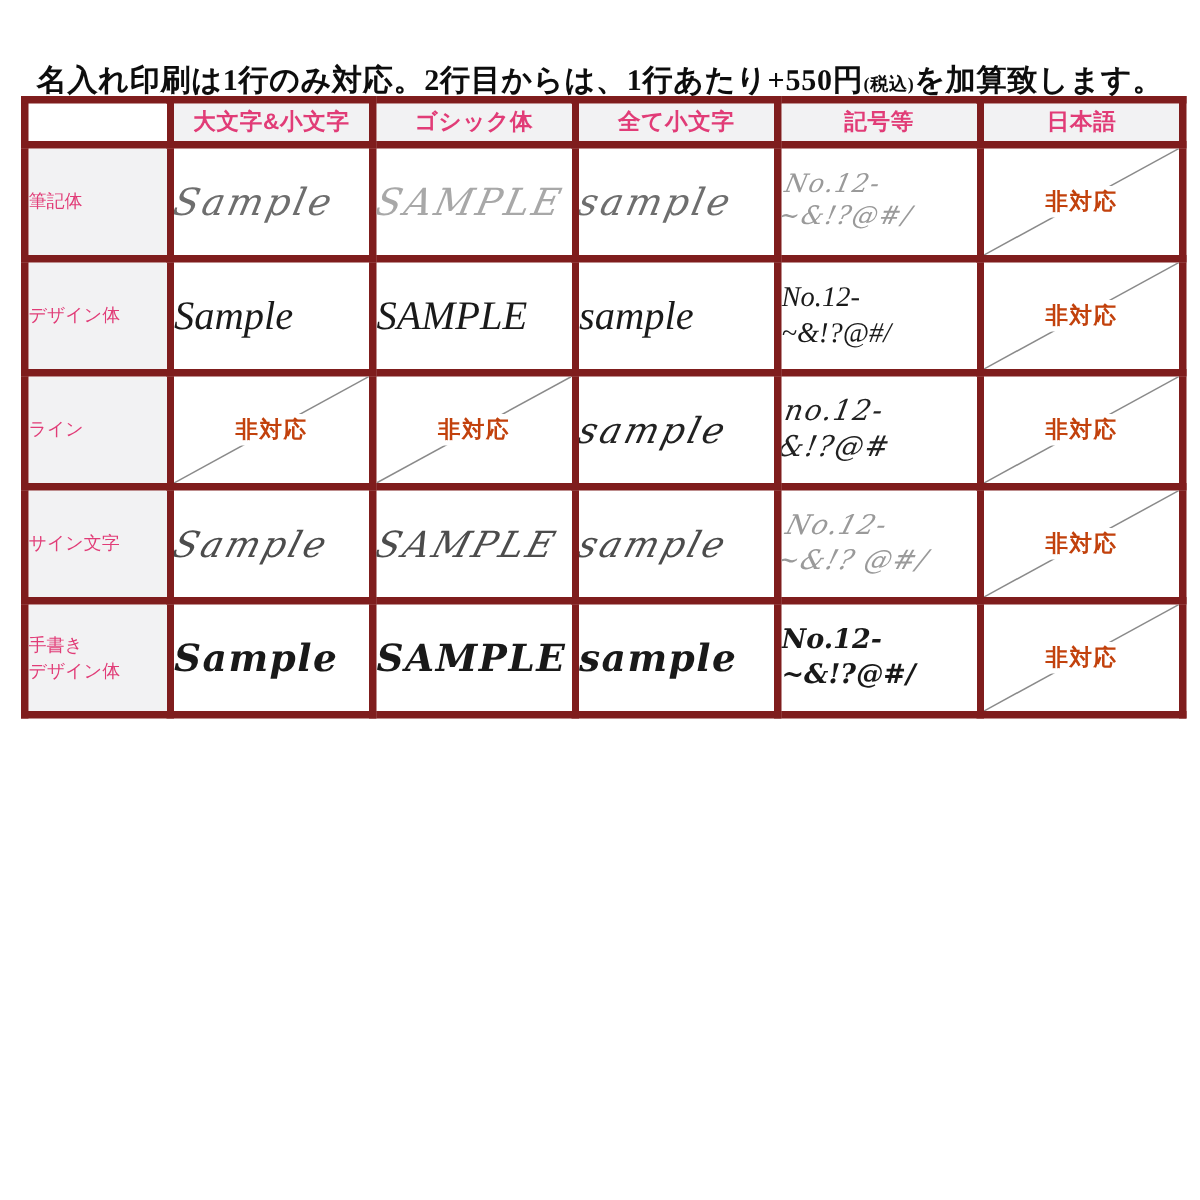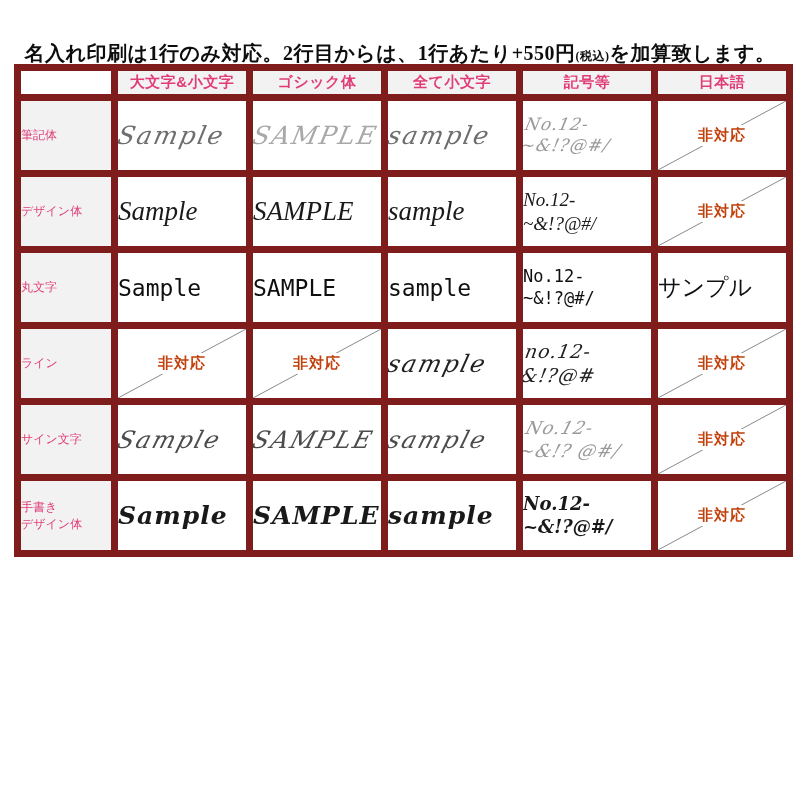--- a/index.html
+++ b/index.html
@@ -13,21 +13,21 @@
     color:#0d0d0d;letter-spacing:0.5px;white-space:nowrap;margin-top:24px;
   }
   .title .small{font-size:12px;font-weight:600;}
   table.spec{
     position:absolute;left:14px;top:64px;width:772px;
     border-collapse:collapse;table-layout:fixed;
   }
   col.c-label{width:97px;}
   col.c-data{width:135px;}
   th,td{
-    border:7px solid #7f1d1d;padding:0;vertical-align:middle;
+    border:5px solid #7f1d1d;padding:0;vertical-align:middle;
     position:relative;overflow:hidden;
   }
   tr.hdr{height:30px;}
   tr.r{height:76px;}
   th{background:#f2f2f3;color:#e13c77;font-size:15px;font-weight:bold;letter-spacing:0.5px;}
   th.corner{background:#ffffff;}
   td.label{
     background:#f2f2f3;color:#e13c77;font-weight:normal;font-size:12px;line-height:1.35;
   }
   td.label span{display:block;}
@@ -145,101 +145,86 @@
             <svg class="diag" viewBox="0 0 100 100" preserveAspectRatio="none">
               <line x1="0" y1="100" x2="100" y2="0"></line>
             </svg>
             <span class="na-text">非対応</span>
           </div>
         </td>
   </tr>
 
 
 
-  <tr class="r f-maru">
-    <td class="label">
-          <span>丸文字</span>
+
+
+  <tr class="r f-line">
+    <td class="label">
+          <span>ライン</span>
+        </td>
+    <td class="cell">
+          <div class="na">
+            <svg class="diag" viewBox="0 0 100 100" preserveAspectRatio="none">
+              <line x1="0" y1="100" x2="100" y2="0"></line>
+            </svg>
+            <span class="na-text">非対応</span>
+          </div>
+        </td>
+    <td class="cell">
+          <div class="na">
+            <svg class="diag" viewBox="0 0 100 100" preserveAspectRatio="none">
+              <line x1="0" y1="100" x2="100" y2="0"></line>
+            </svg>
+            <span class="na-text">非対応</span>
+          </div>
+        </td>
+    <td class="cell"><span class="samp">sample</span></td>
+    <td class="cell"><div class="sym"><span>no.12-</span><span>&amp;!?@#</span></div></td>
+    <td class="cell">
+          <div class="na">
+            <svg class="diag" viewBox="0 0 100 100" preserveAspectRatio="none">
+              <line x1="0" y1="100" x2="100" y2="0"></line>
+            </svg>
+            <span class="na-text">非対応</span>
+          </div>
+        </td>
+  </tr>
+
+  <tr class="r f-sign">
+    <td class="label">
+          <span>サイン文字</span>
+        </td>
+    <td class="cell"><span class="samp">Sample</span></td>
+    <td class="cell"><span class="samp">SAMPLE</span></td>
+    <td class="cell"><span class="samp">sample</span></td>
+    <td class="cell"><div class="sym"><span>No.12-</span><span>~&amp;!? @#/</span></div></td>
+    <td class="cell">
+          <div class="na">
+            <svg class="diag" viewBox="0 0 100 100" preserveAspectRatio="none">
+              <line x1="0" y1="100" x2="100" y2="0"></line>
+            </svg>
+            <span class="na-text">非対応</span>
+          </div>
+        </td>
+  </tr>
+
+  <tr class="r f-brush">
+    <td class="label">
+          <span>手書き</span>
+          <span>デザイン体</span>
         </td>
     <td class="cell"><span class="samp">Sample</span></td>
     <td class="cell"><span class="samp">SAMPLE</span></td>
     <td class="cell"><span class="samp">sample</span></td>
     <td class="cell">
           <div class="sym">
             <span>No.12-</span>
             <span>~&amp;!?@#/</span>
           </div>
         </td>
-    <td class="cell"><span class="jp">サンプル</span></td>
-  </tr>
-
-
-  <tr class="r f-line">
-    <td class="label">
-          <span>ライン</span>
-        </td>
-    <td class="cell">
-          <div class="na">
-            <svg class="diag" viewBox="0 0 100 100" preserveAspectRatio="none">
-              <line x1="0" y1="100" x2="100" y2="0"></line>
-            </svg>
-            <span class="na-text">非対応</span>
-          </div>
-        </td>
-    <td class="cell">
-          <div class="na">
-            <svg class="diag" viewBox="0 0 100 100" preserveAspectRatio="none">
-              <line x1="0" y1="100" x2="100" y2="0"></line>
-            </svg>
-            <span class="na-text">非対応</span>
-          </div>
-        </td>
-    <td class="cell"><span class="samp">sample</span></td>
-    <td class="cell"><div class="sym"><span>no.12-</span><span>&amp;!?@#</span></div></td>
-    <td class="cell">
-          <div class="na">
-            <svg class="diag" viewBox="0 0 100 100" preserveAspectRatio="none">
-              <line x1="0" y1="100" x2="100" y2="0"></line>
-            </svg>
-            <span class="na-text">非対応</span>
-          </div>
-        </td>
-  </tr>
-
-  <tr class="r f-sign">
-    <td class="label">
-          <span>サイン文字</span>
-        </td>
-    <td class="cell"><span class="samp">Sample</span></td>
-    <td class="cell"><span class="samp">SAMPLE</span></td>
-    <td class="cell"><span class="samp">sample</span></td>
-    <td class="cell"><div class="sym"><span>No.12-</span><span>~&amp;!? @#/</span></div></td>
-    <td class="cell">
-          <div class="na">
-            <svg class="diag" viewBox="0 0 100 100" preserveAspectRatio="none">
-              <line x1="0" y1="100" x2="100" y2="0"></line>
-            </svg>
-            <span class="na-text">非対応</span>
-          </div>
-        </td>
-  </tr>
-
-  <tr class="r f-brush">
-    <td class="label">
-          <span>手書き</span>
-          <span>デザイン体</span>
-        </td>
-    <td class="cell"><span class="samp">Sample</span></td>
-    <td class="cell"><span class="samp">SAMPLE</span></td>
-    <td class="cell"><span class="samp">sample</span></td>
-    <td class="cell">
-          <div class="sym">
-            <span>No.12-</span>
-            <span>~&amp;!?@#/</span>
-          </div>
-        </td>
     <td class="cell">
           <div class="na">
             <svg class="diag" viewBox="0 0 100 100" preserveAspectRatio="none">
               <line x1="0" y1="100" x2="100" y2="0"></line>
             </svg>
             <span class="na-text">非対応</span>
           </div>
         </td>
   </tr>
 </tbody>

